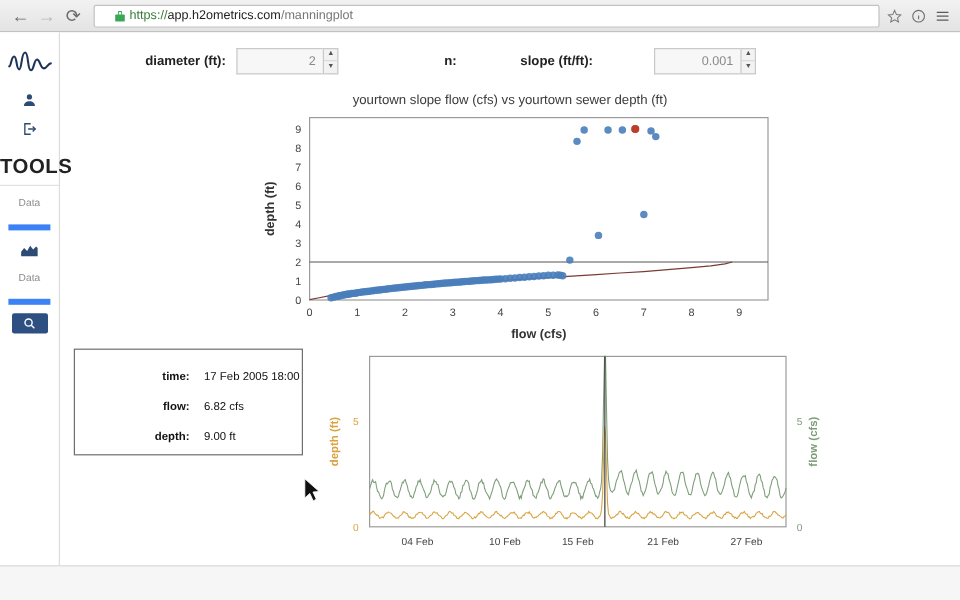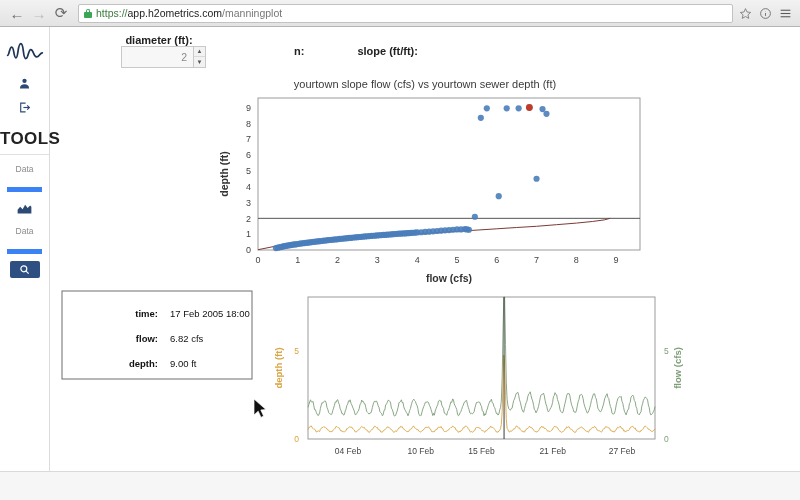--- a/index.html
+++ b/index.html
@@ -17,21 +17,21 @@
     background:linear-gradient(#f2f2f2,#e3e3e3);
     border-bottom:1px solid #b4b4b4;
     display:flex; align-items:center; padding:0 6px;
   }
   .nav-btn{ width:22px; height:22px; display:flex; align-items:center;
     justify-content:center; color:#6b6b6b; font-size:15px; }
   .nav-btn.dim{ color:#b9b9b9; }
   .omnibox{
     flex:1; height:19px; margin:12px 6px; background:#fff;
     border:1px solid #c2c2c2; border-radius:2px;
-    display:flex; align-items:center; padding:0 5px; gap:4px;
+    display:flex; align-items:center; padding:0 17px; gap:4px;
   }
   .lock{ width:8px; height:9px; position:relative; flex:none; }
   .lock .body{ position:absolute; bottom:0; left:0; width:8px; height:6px;
     background:#3aa757; border-radius:1px; }
   .lock .shackle{ position:absolute; top:0; left:2px; width:4px; height:4px;
     border:1.2px solid #3aa757; border-bottom:none;
     border-radius:2px 2px 0 0; }
   .url{ font-size:10.5px; color:#3b7c3b; white-space:nowrap; }
   .url .host{ color:#222; }
   .url .path{ color:#777; }
@@ -158,35 +158,42 @@
     <div class="grp-label">Data</div>
     <div class="search-btn">
       <svg width="11" height="11" viewBox="0 0 24 24" fill="none" stroke="#ffffff" stroke-width="2.6">
         <circle cx="10.5" cy="10.5" r="6.5"></circle>
           <line x1="15.5" y1="15.5" x2="21" y2="21"></line>
       </svg>
     </div>
   </div>
 
   <div class="fields">
-    <div class="field" style="margin-left:71px;flex-direction:column;">
+    <div class="field" style="margin-left:71px;">
       <span class="f-label">diameter (ft):</span>
       <span class="spin">
         <input type="text" value="2" style="">
         <span class="spin-arrows">
           <div>▲</div>
           <div>▼</div>
         </span>
       </span>
     </div>
     <div class="field" style="margin-left:88px;">
       <span class="f-label">n:</span>
     </div>
     <div class="field" style="margin-left:44px;gap:42px;">
       <span class="f-label">slope (ft/ft):</span>
+      <span class="spin">
+        <input type="text" value="0.001" style="">
+        <span class="spin-arrows">
+          <div>▲</div>
+          <div>▼</div>
+        </span>
+      </span>
     </div>
   </div>
 
   <div class="content">
     <div class="chart-title">yourtown slope flow (cfs) vs yourtown sewer depth (ft)</div>
 
     <svg id="scatter-svg" width="750" height="205" viewBox="0 0 750 205" style="position:absolute; left:0; top:18px;">
         <rect x="208" y="6" width="382" height="152" fill="#fff" stroke="#9b9b9b" stroke-width="1"></rect>
         <text x="208" y="171" text-anchor="middle" font-size="9" fill="#444">0</text>
         <text x="247.79166666666669" y="171" text-anchor="middle" font-size="9" fill="#444">1</text>

